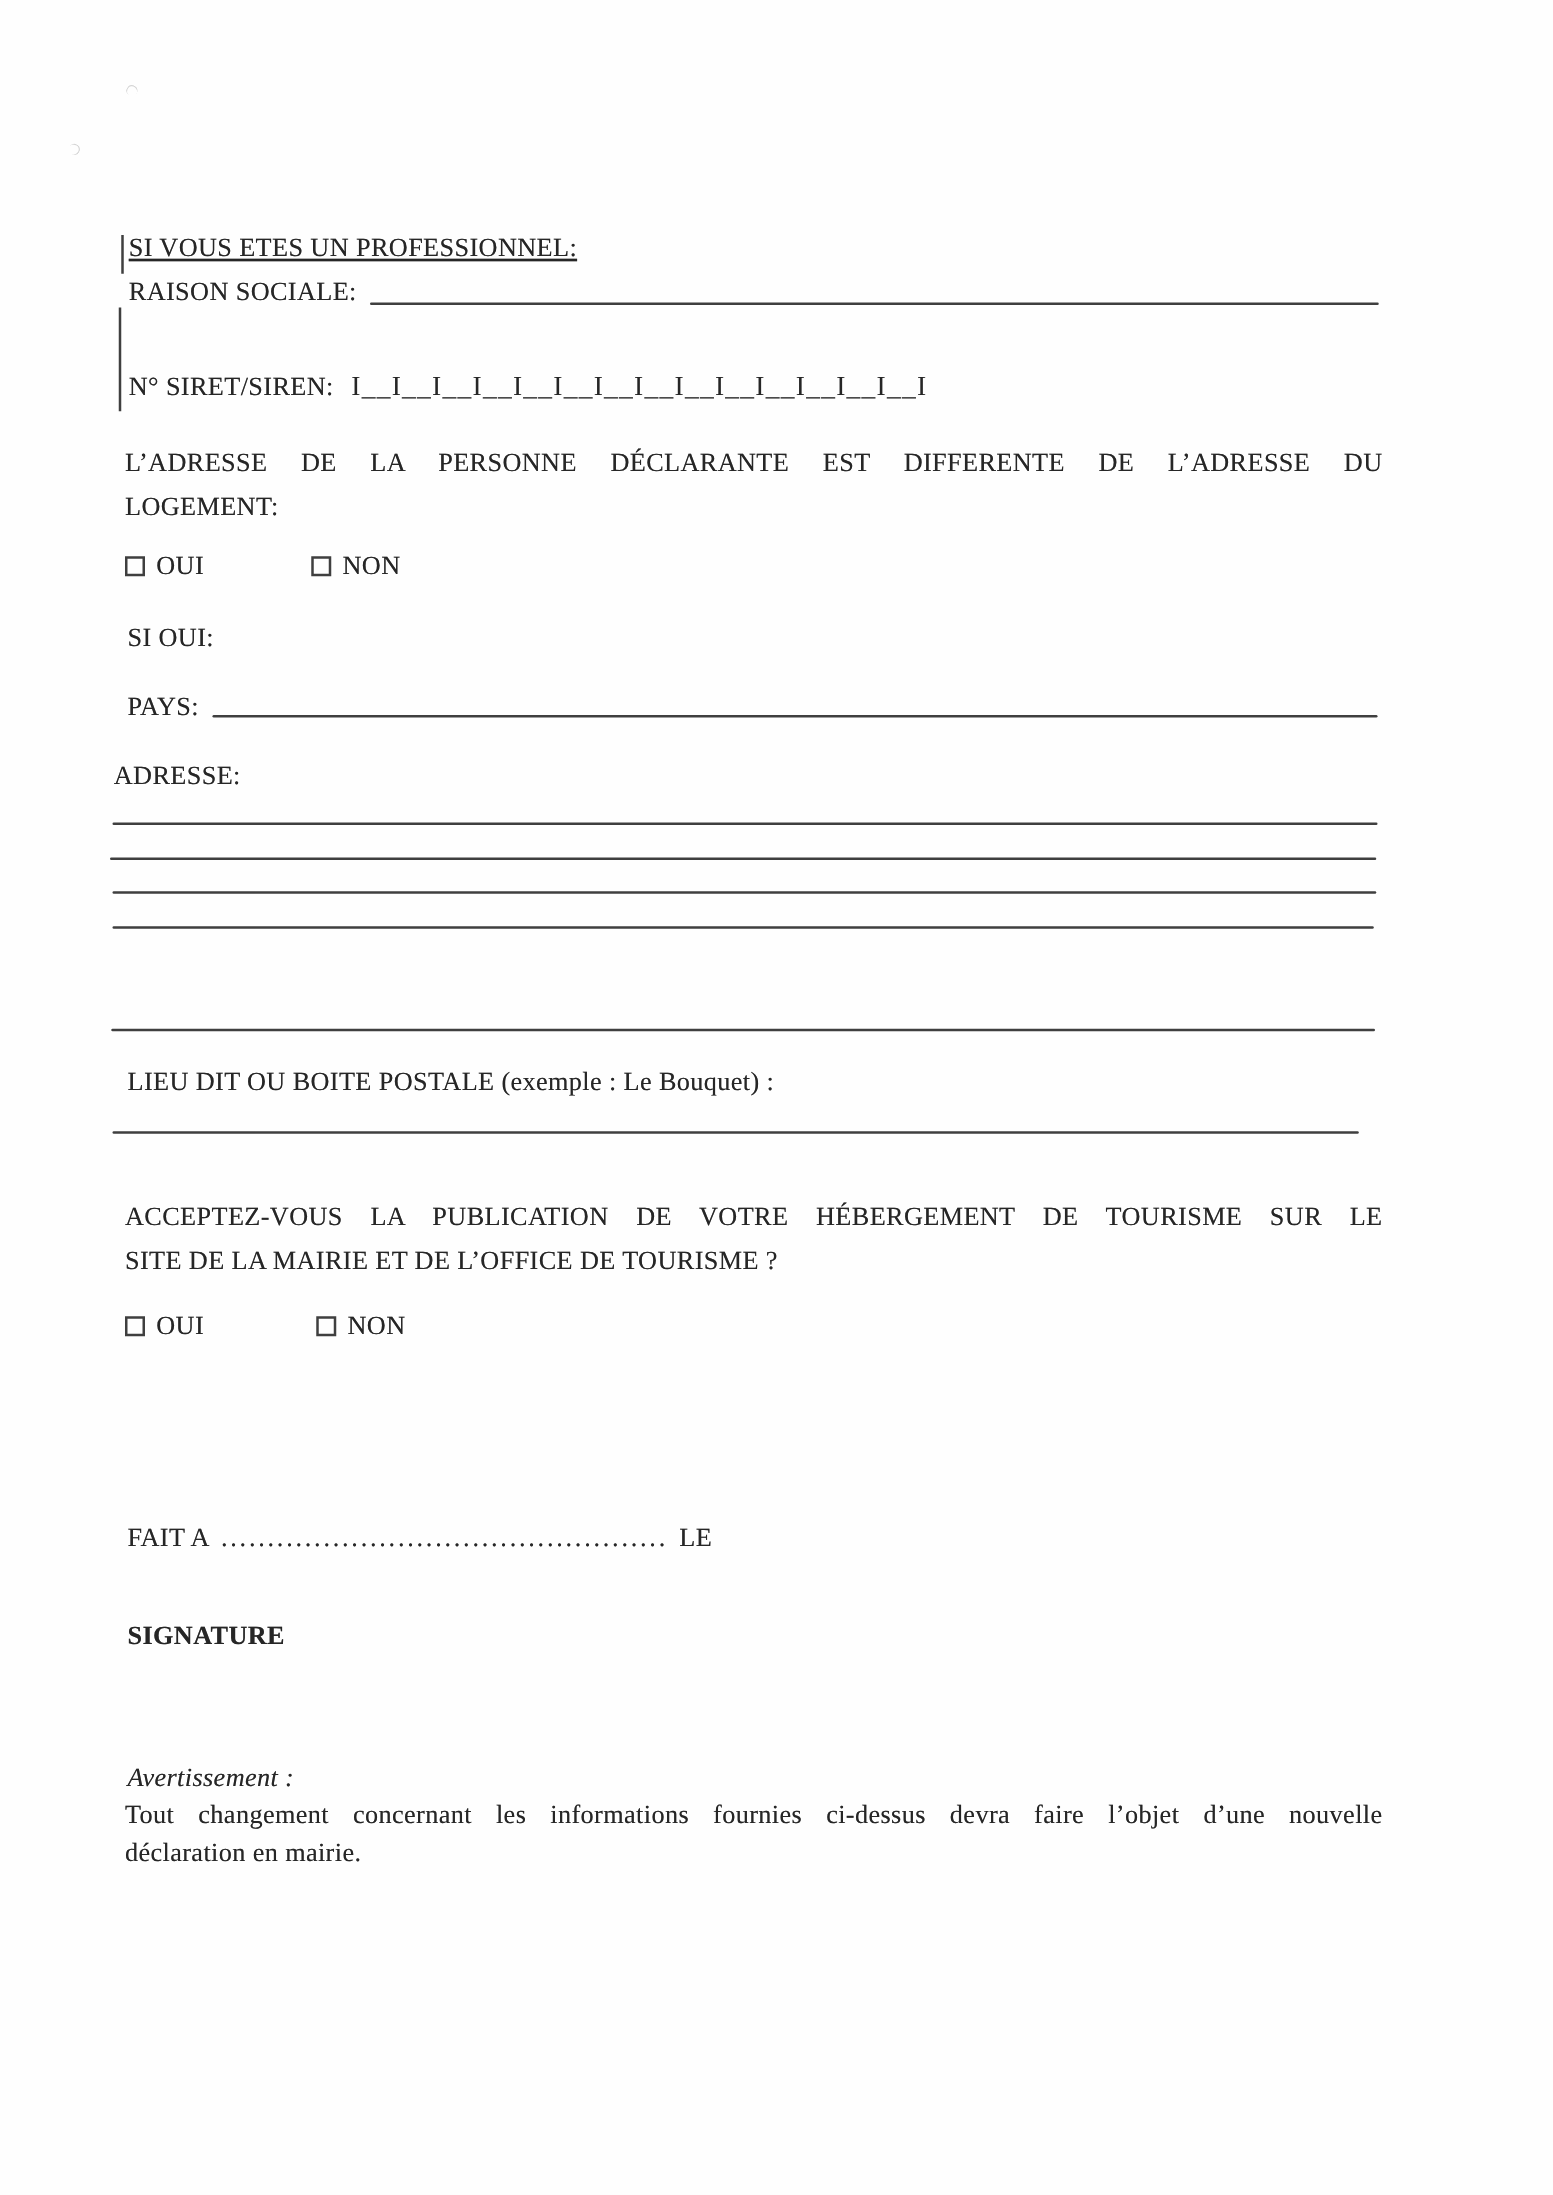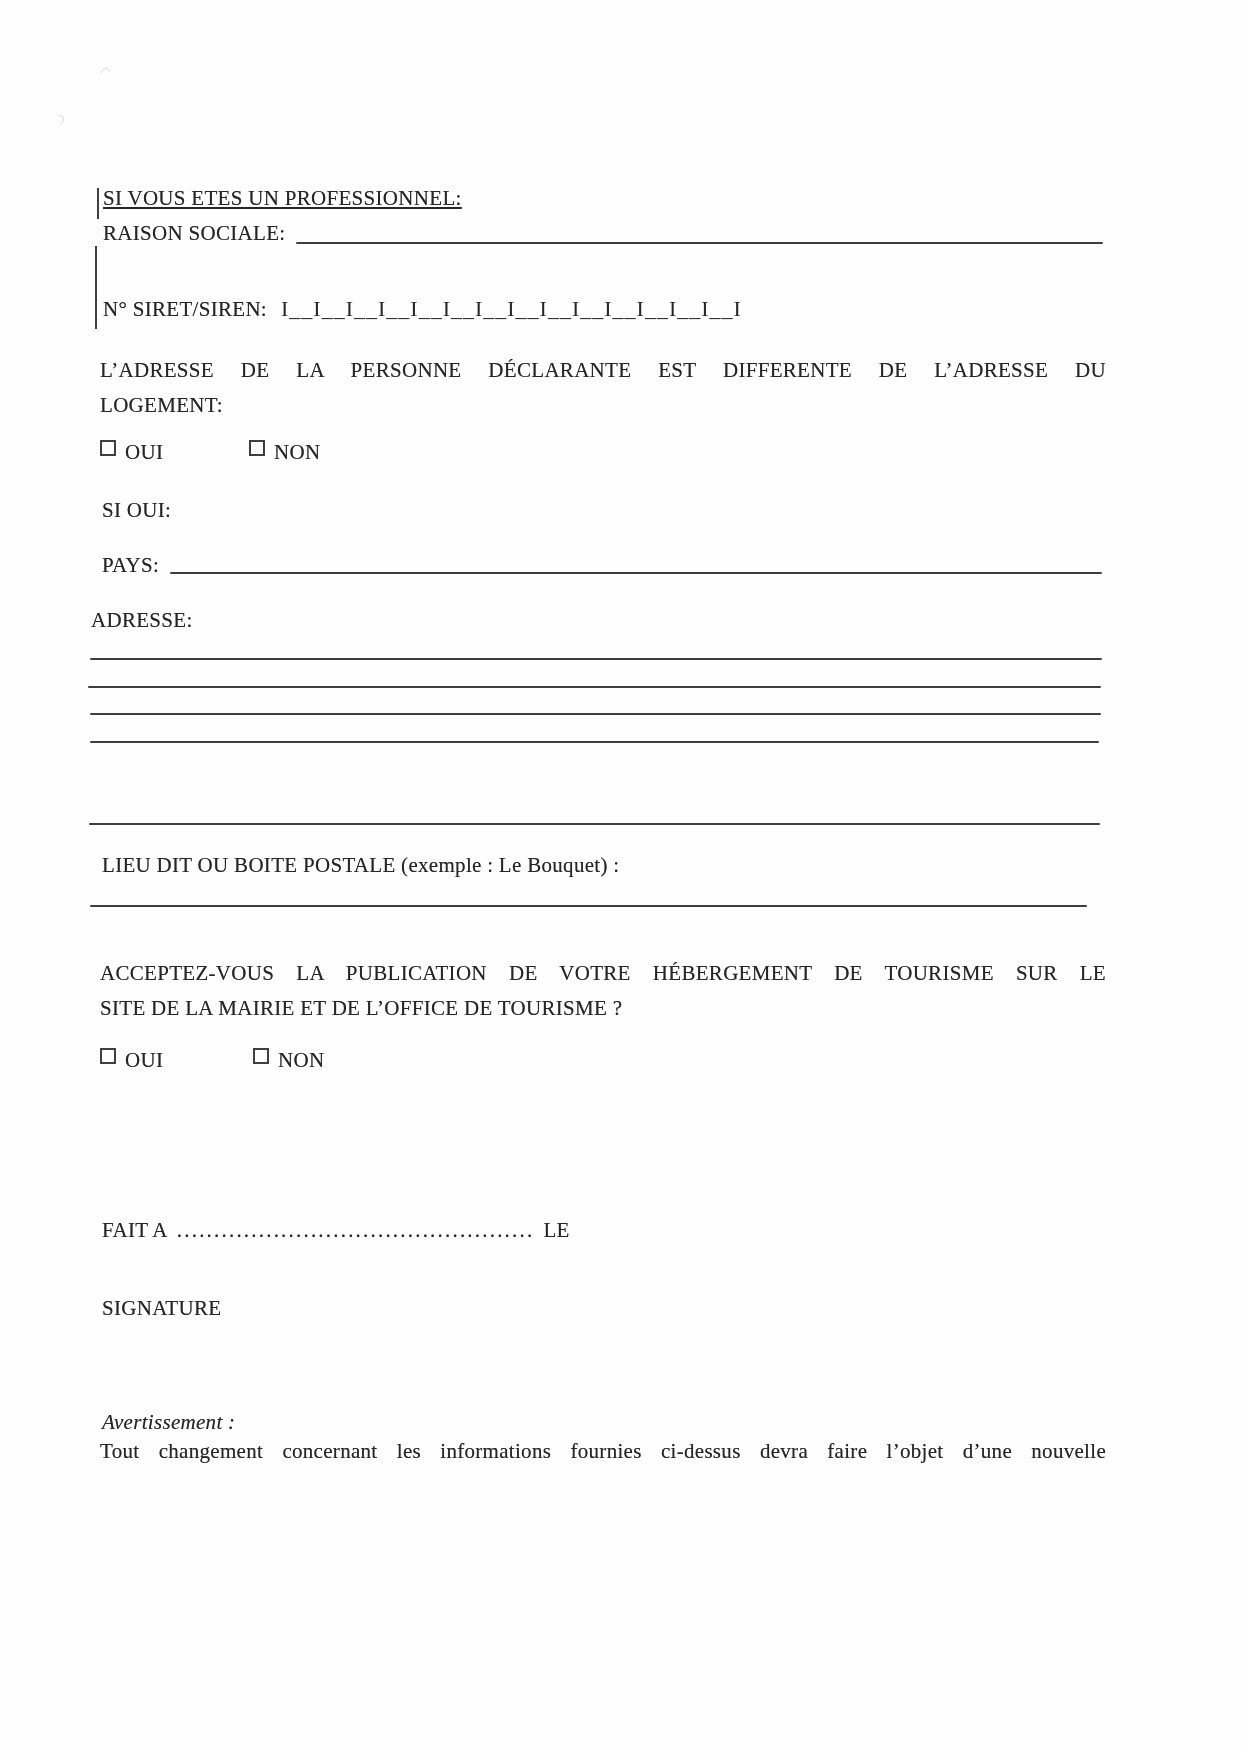--- a/index.html
+++ b/index.html
@@ -36,20 +36,21 @@
     border-radius: 1px;
   }
   .vbar {
     position: absolute;
     width: 2px;
     background: var(--line, #3f3f3f);
   }
   .opt {
     position: absolute;
     display: flex;
+    align-items: center;
     gap: 9px;
     font-size: 21px;
     letter-spacing: 0.3px;
     text-shadow: 0 0 0.5px rgba(45,45,45,0.55);
   }
   .cb {
     display: inline-block;
     width: 16px;
     height: 16px;
     border: 2px solid var(--line, #3f3f3f);
@@ -152,20 +153,21 @@
     <span class="cb"></span>
     <span>NON</span>
   </div>
 
   <div class="dots-row" style="left:102px; top:1218px;text-align:center;">
     <span>FAIT A</span>
     <span class="dots">................................................</span>
     <span>LE</span>
   </div>
 
-  <div class="txt" style="left:102px; top:1296px;">SIGNATURE</div>
+  <div class="txt" style="left:102px; top:1296px;font-weight:bold;">SIGNATURE</div>
 
   <div class="txt" style="left:102px; top:1410px;font-style:italic;">Avertissement :</div>
   <div class="para" style="left:100px; top:1436px; width:1006px; line-height:31px;">
     <div class="jline">Tout  changement  concernant  les  informations  fournies  ci-dessus  devra  faire  l’objet  d’une  nouvelle</div>
+    <div>déclaration en mairie.</div>
   </div>
 
 </div>
 
 </body></html>

